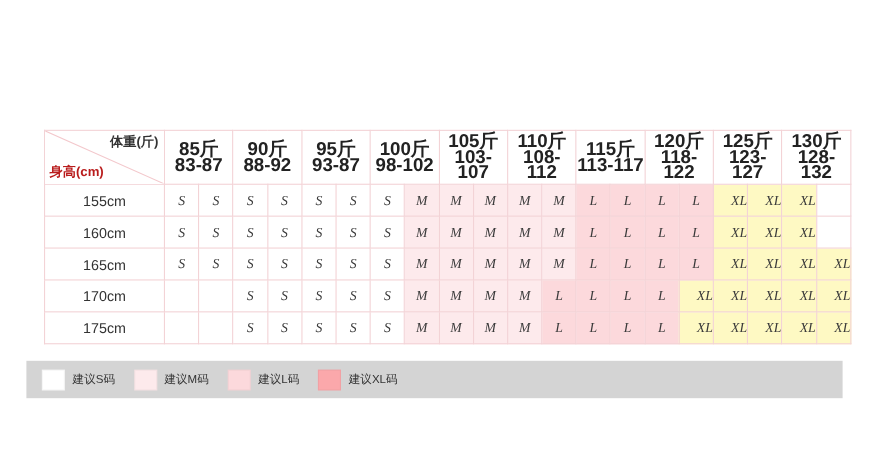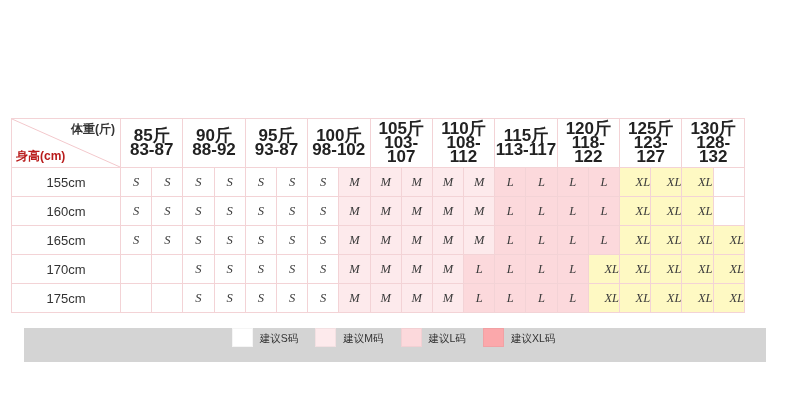--- a/index.html
+++ b/index.html
@@ -21,21 +21,21 @@
   .head-en{
     margin-top:7px;
     font-size:9.5px;font-weight:400;color:#6d6d6d;
     letter-spacing:.6px;line-height:12px;
   }
   .head-rule{
     margin-top:9px;width:24px;height:2px;background:#4a4a4a;
   }
 
   
-  .tbl-wrap{position:absolute;left:11px;top:118px;width:684px;}
+  .tbl-wrap{position:absolute;left:40px;top:118px;width:684px;}
   table.size{
     border-collapse:collapse;
     table-layout:fixed;
     width:734px;
   }
   table.size td,table.size th{
     border:1px solid #f3d3d6;
     padding:0;
     text-align:center;
     vertical-align:middle;
@@ -80,21 +80,21 @@
   td.cell.m{background:#fdeaec;}
   td.cell.l{background:#fcd9dc;}
   td.cell.xl{background:#fef9c3;text-align:right;}
   td.cell.e{background:#ffffff;}
 
   
   .legend{
     position:absolute;left:24px;top:328px;
     width:742px;height:34px;
     background:#d4d4d4;
-    display:flex;align-items:center;flex-direction:column;
+    display:flex;align-items:center;
   }
   .lg-items{display:flex;align-items:center;padding-left:14px;}
   .lg-item{display:flex;align-items:center;margin-right:17px;}
   .sw{
     width:19px;height:17px;display:inline-block;margin-right:7px;
     border:1px solid rgba(0,0,0,.04);
   }
   .sw.s{background:#ffffff;}
   .sw.m{background:#fdeaec;}
   .sw.l{background:#fcd9dc;}

